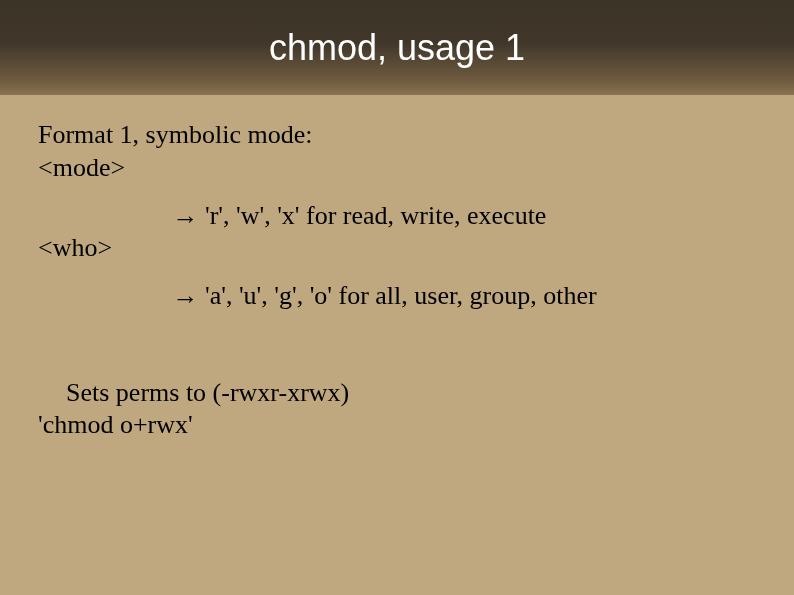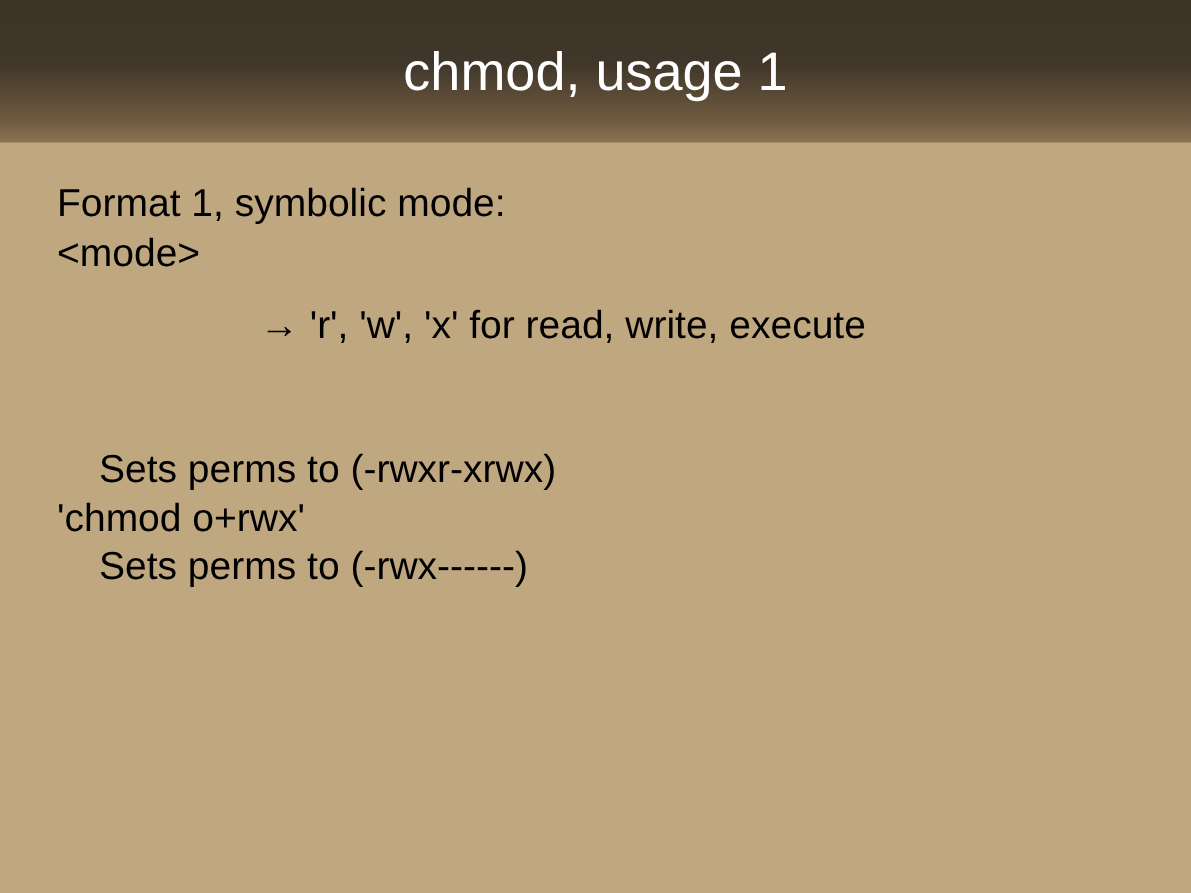--- a/index.html
+++ b/index.html
@@ -25,43 +25,46 @@
     color: #ffffff;
     font-size: 36px;
     font-weight: normal;
   }
   .content {
     padding: 24px 38px 0 38px;
     color: #000000;
     font-size: 26px;
     line-height: 1.25;
   }
-  .row { white-space: nowrap; }
+  .row { white-space: nowrap; font-family: Liberation Serif, serif; }
   .col1 { display: inline-block; width: 128px; vertical-align: top; }
   .col2 { display: inline-block; vertical-align: top; margin-top: 48px; }
   .gap { height: 32px; }
   .indent { padding-left: 28px; }
 </style>
 </head>
 <body>
 
 <div class="slide">
   <div class="title-bar">
     <div class="title-text">chmod, usage 1</div>
   </div>
 
   <div class="content">
     <div class="row">Format 1, symbolic mode:</div>
     <div class="row">
       <span class="col1">&lt;mode&gt;</span>
       <span class="col2">→ 'r', 'w', 'x' for read, write, execute</span>
     </div>
+    <div class="row">
+      <span class="col1">&lt;who&gt;</span>
+      <span class="col2">→ 'a', 'u', 'g', 'o' for all, user, group, other</span>
+    </div>
 
     <div class="gap"></div>
 
 
     <div class="gap"></div>
 
     <div class="row indent">Sets perms to (-rwxr-xrwx)</div>
     <div class="row">'chmod o+rwx'</div>
-    <div class="row indent">Sets perms to (-rwx------)</div>
   </div>
 </div>
 
 </body></html>

